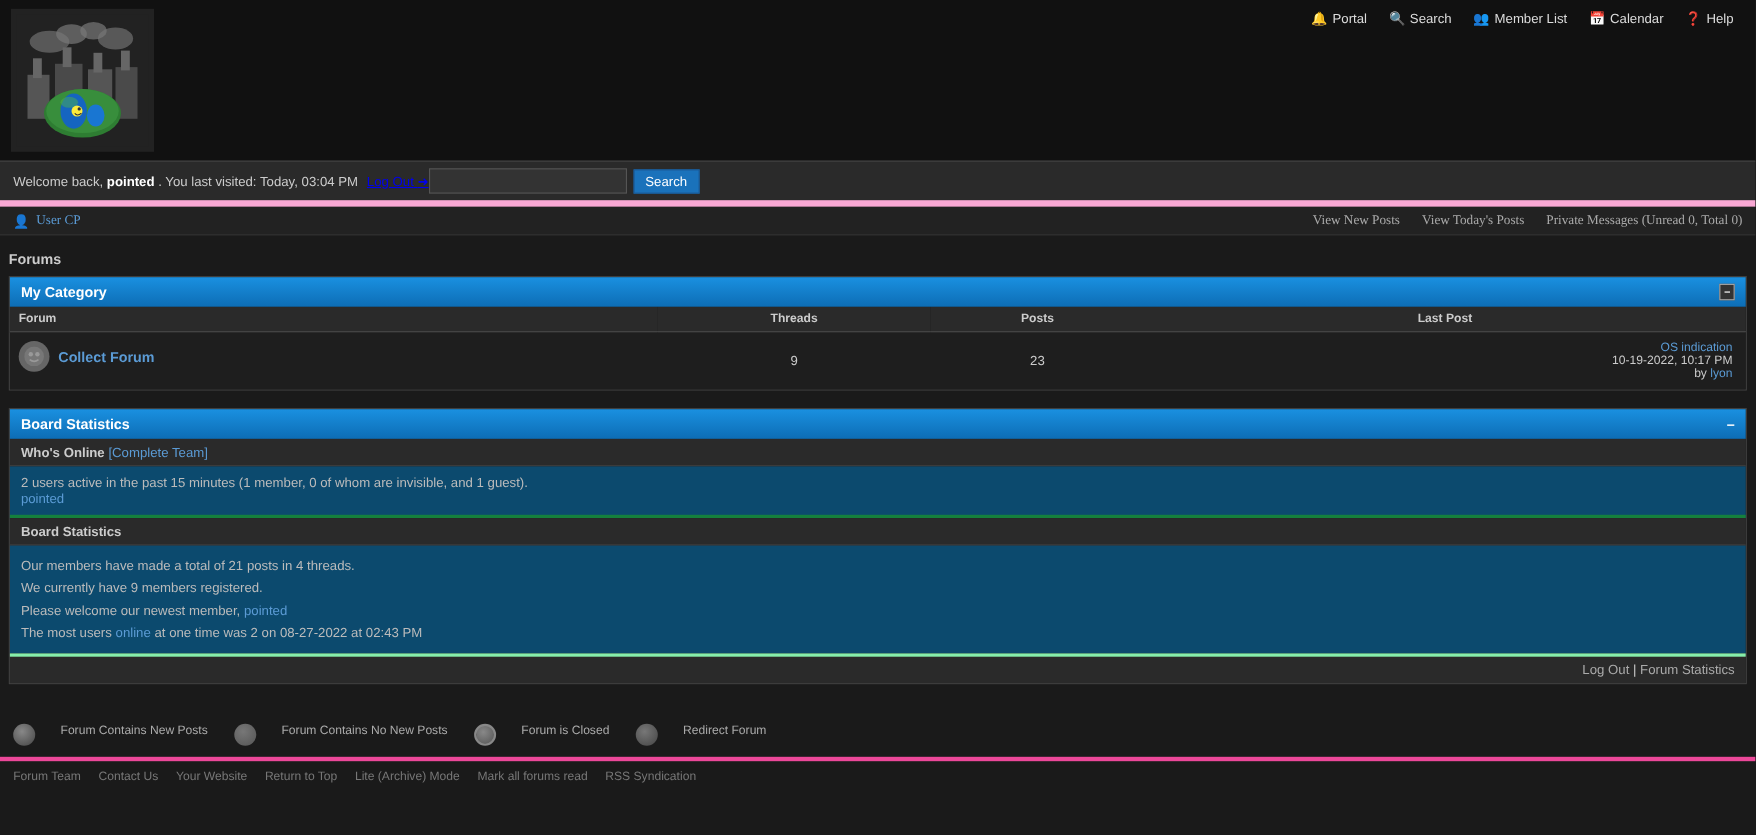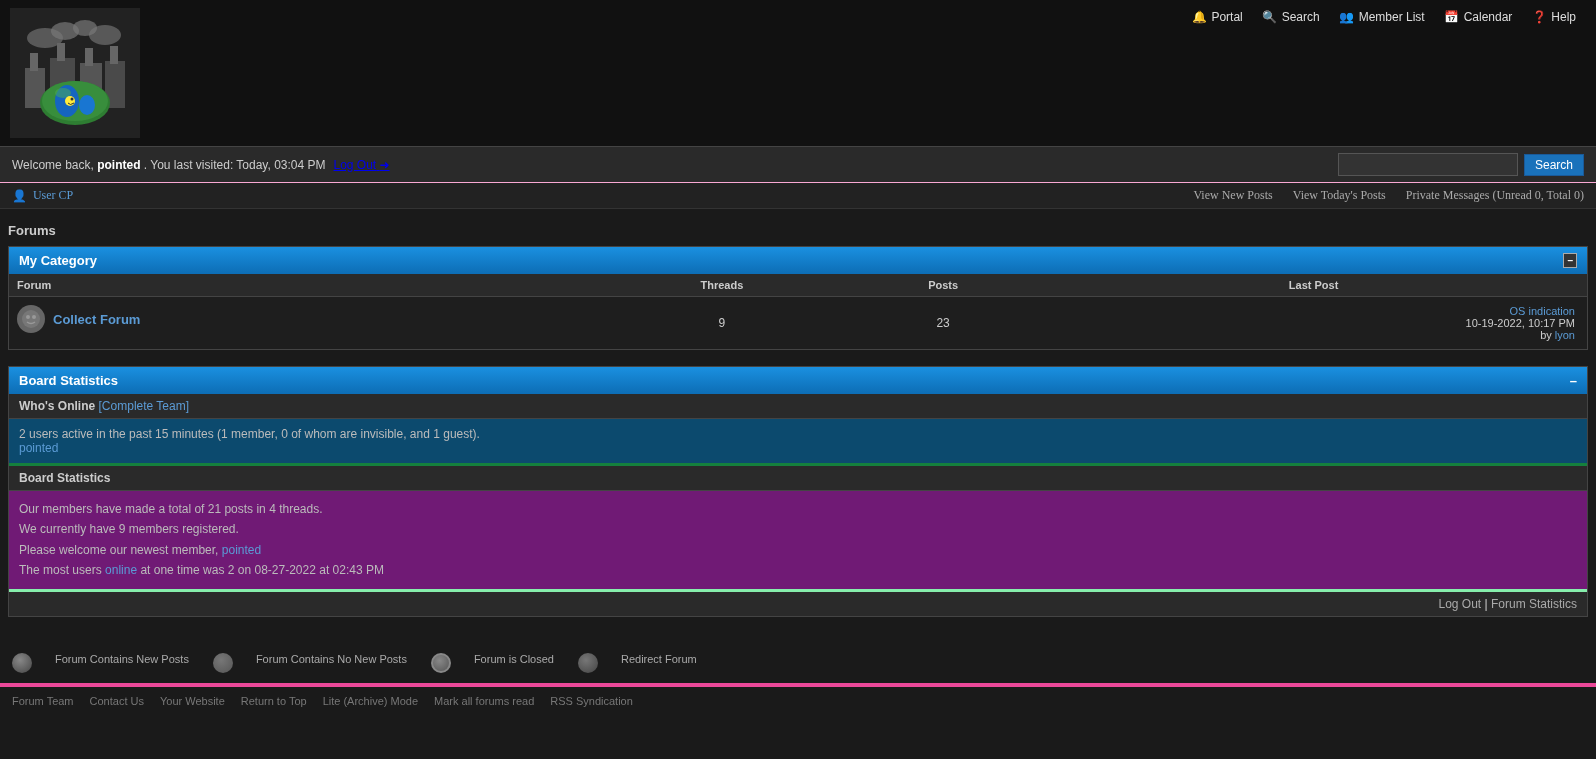--- a/index.html
+++ b/index.html
@@ -7,21 +7,21 @@
 
     
     .header { background: #111; padding: 8px 0; display: flex; align-items: center; min-height: 130px; }
     .logo-img { width: 130px; height: 130px; background: #222; margin-left: 10px; display: flex; align-items: center; justify-content: center; overflow: hidden; }
     .logo-img svg { width: 120px; height: 120px; }
 
     .nav-top { position: absolute; top: 10px; right: 20px; display: flex; align-items: center; gap: 20px; }
     .nav-top a { color: #ddd; text-decoration: none; font-size: 12px; display: flex; align-items: center; gap: 4px; }
 
     
-    .welcome-bar { background: #2a2a2a; border-top: 1px solid #444; border-bottom: 1px solid #f9a8d4; padding: 6px 12px; display: flex; align-items: center; justify-content: space-between; }
+    .welcome-bar { background: #2a2a2a; border-top: 1px solid #444; border-bottom: 6px solid #f9a8d4; padding: 6px 12px; display: flex; align-items: center; }
     .welcome-bar .left { display: flex; align-items: center; gap: 8px; color: #ccc; font-size: 12px; }
     .welcome-bar .left strong { color: #fff; }
     .welcome-bar .right { display: flex; align-items: center; gap: 6px; }
     .search-input { background: #333; border: 1px solid #555; color: #fff; padding: 3px 6px; width: 180px; }
     .search-btn { background: #1a72bb; border: 1px solid #1a5a99; color: #fff; padding: 3px 10px; cursor: pointer; font-size: 12px; }
 
     
     .user-bar { background: #222; border-bottom: 1px solid #333; padding: 5px 12px; display: flex; align-items: center; justify-content: space-between; }
     .user-bar .left { display: flex; align-items: center; gap: 6px; }
     .user-bar a { color: #5b9bd5; text-decoration: none; font-size: 12px; font-family: Liberation Serif, serif; }
@@ -53,21 +53,21 @@
     
     .stats-box { border: 1px solid #444; margin-bottom: 16px; }
     .stats-header { background: linear-gradient(to bottom, #1a90e0, #0d6db5); padding: 6px 10px; display: flex; align-items: center; justify-content: space-between; }
     .stats-header span { color: #fff; font-size: 13px; font-weight: bold; }
 
     .whos-online-bar { background: #2a2a2a; padding: 5px 10px; border-bottom: 1px solid #444; font-size: 12px; color: #ccc; }
     .whos-online-bar a { color: #5b9bd5; text-decoration: none; }
     .online-users-area { background: #0c4a6e; padding: 8px 10px; border-bottom: 3px solid #15803d; font-size: 12px; color: #bbb; }
     .online-users-area a { color: #5b9bd5; text-decoration: none; }
     .board-stats-bar { background: #2a2a2a; padding: 5px 10px; border-bottom: 1px solid #444; font-size: 12px; color: #ccc; font-weight: bold; }
-    .board-stats-content { background: #701a75; padding: 8px 10px; font-size: 12px; color: #bbb; line-height: 1.7; }
+    .board-stats-content { background: #0c4a6e; padding: 8px 10px; font-size: 12px; color: #bbb; line-height: 1.7; }
     .board-stats-content a { color: #5b9bd5; text-decoration: none; }
     .board-stats-content .online-word { color: #5b9bd5; }
 
     
     .bottom-right-bar { background: #2a2a2a; border-top: 3px solid #86efac; padding: 5px 10px; text-align: right; font-size: 12px; }
     .bottom-right-bar a { color: #aaa; text-decoration: none; }
 
     
     .legend { padding: 10px 12px; display: flex; gap: 24px; align-items: center; }
     .legend-item { display: flex; align-items: flex-start; gap: 23px; font-size: 11px; color: #aaa; }

